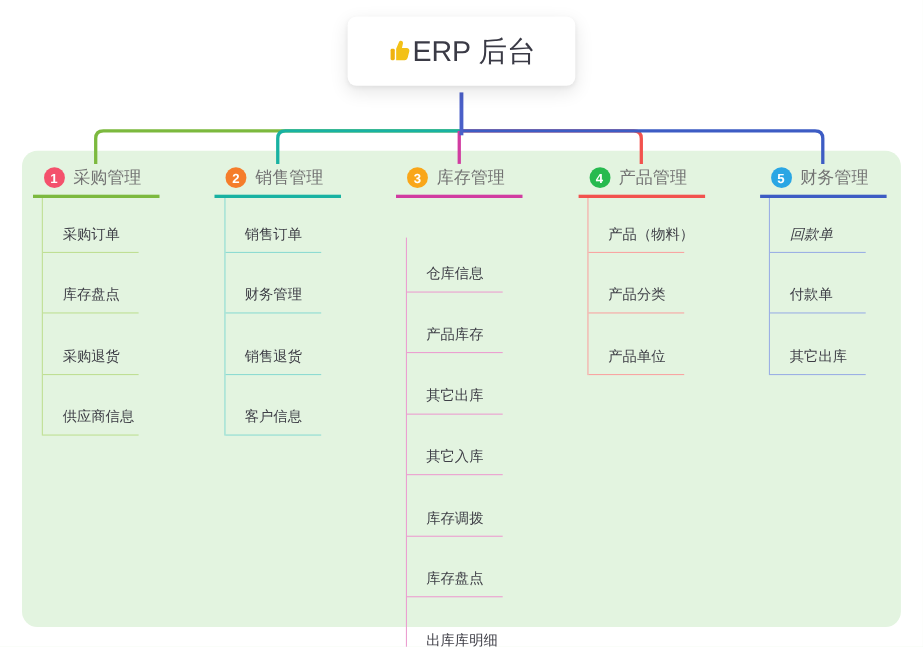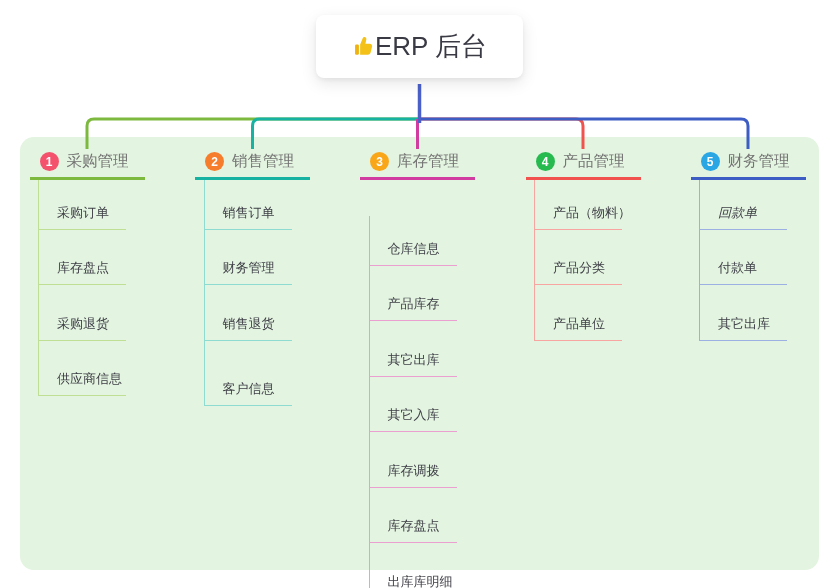--- a/index.html
+++ b/index.html
@@ -97,21 +97,21 @@
     <ul class="children" style="border-left-color: rgb(142, 219, 210);">
       <li class="child" style="border-bottom-color: rgb(142, 219, 210);">
         <span>销售订单</span>
       </li>
       <li class="child" style="border-bottom-color: rgb(142, 219, 210);">
         <span>财务管理</span>
       </li>
       <li class="child" style="border-bottom-color: rgb(142, 219, 210);">
         <span>销售退货</span>
       </li>
-      <li class="child" style="border-bottom-color: rgb(142, 219, 210); margin-top: 10px;">
+      <li class="child" style="border-bottom-color: rgb(142, 219, 210);">
         <span>客户信息</span>
       </li>
     </ul>
   </div>
 
   <div class="branch" style="left: 360px;">
     <div class="branch-title" style="border-bottom-color: rgb(209, 60, 161);">
       <span class="badge" style="background: rgb(249, 166, 25);">3</span>
       <span class="branch-label">库存管理</span>
     </div>

